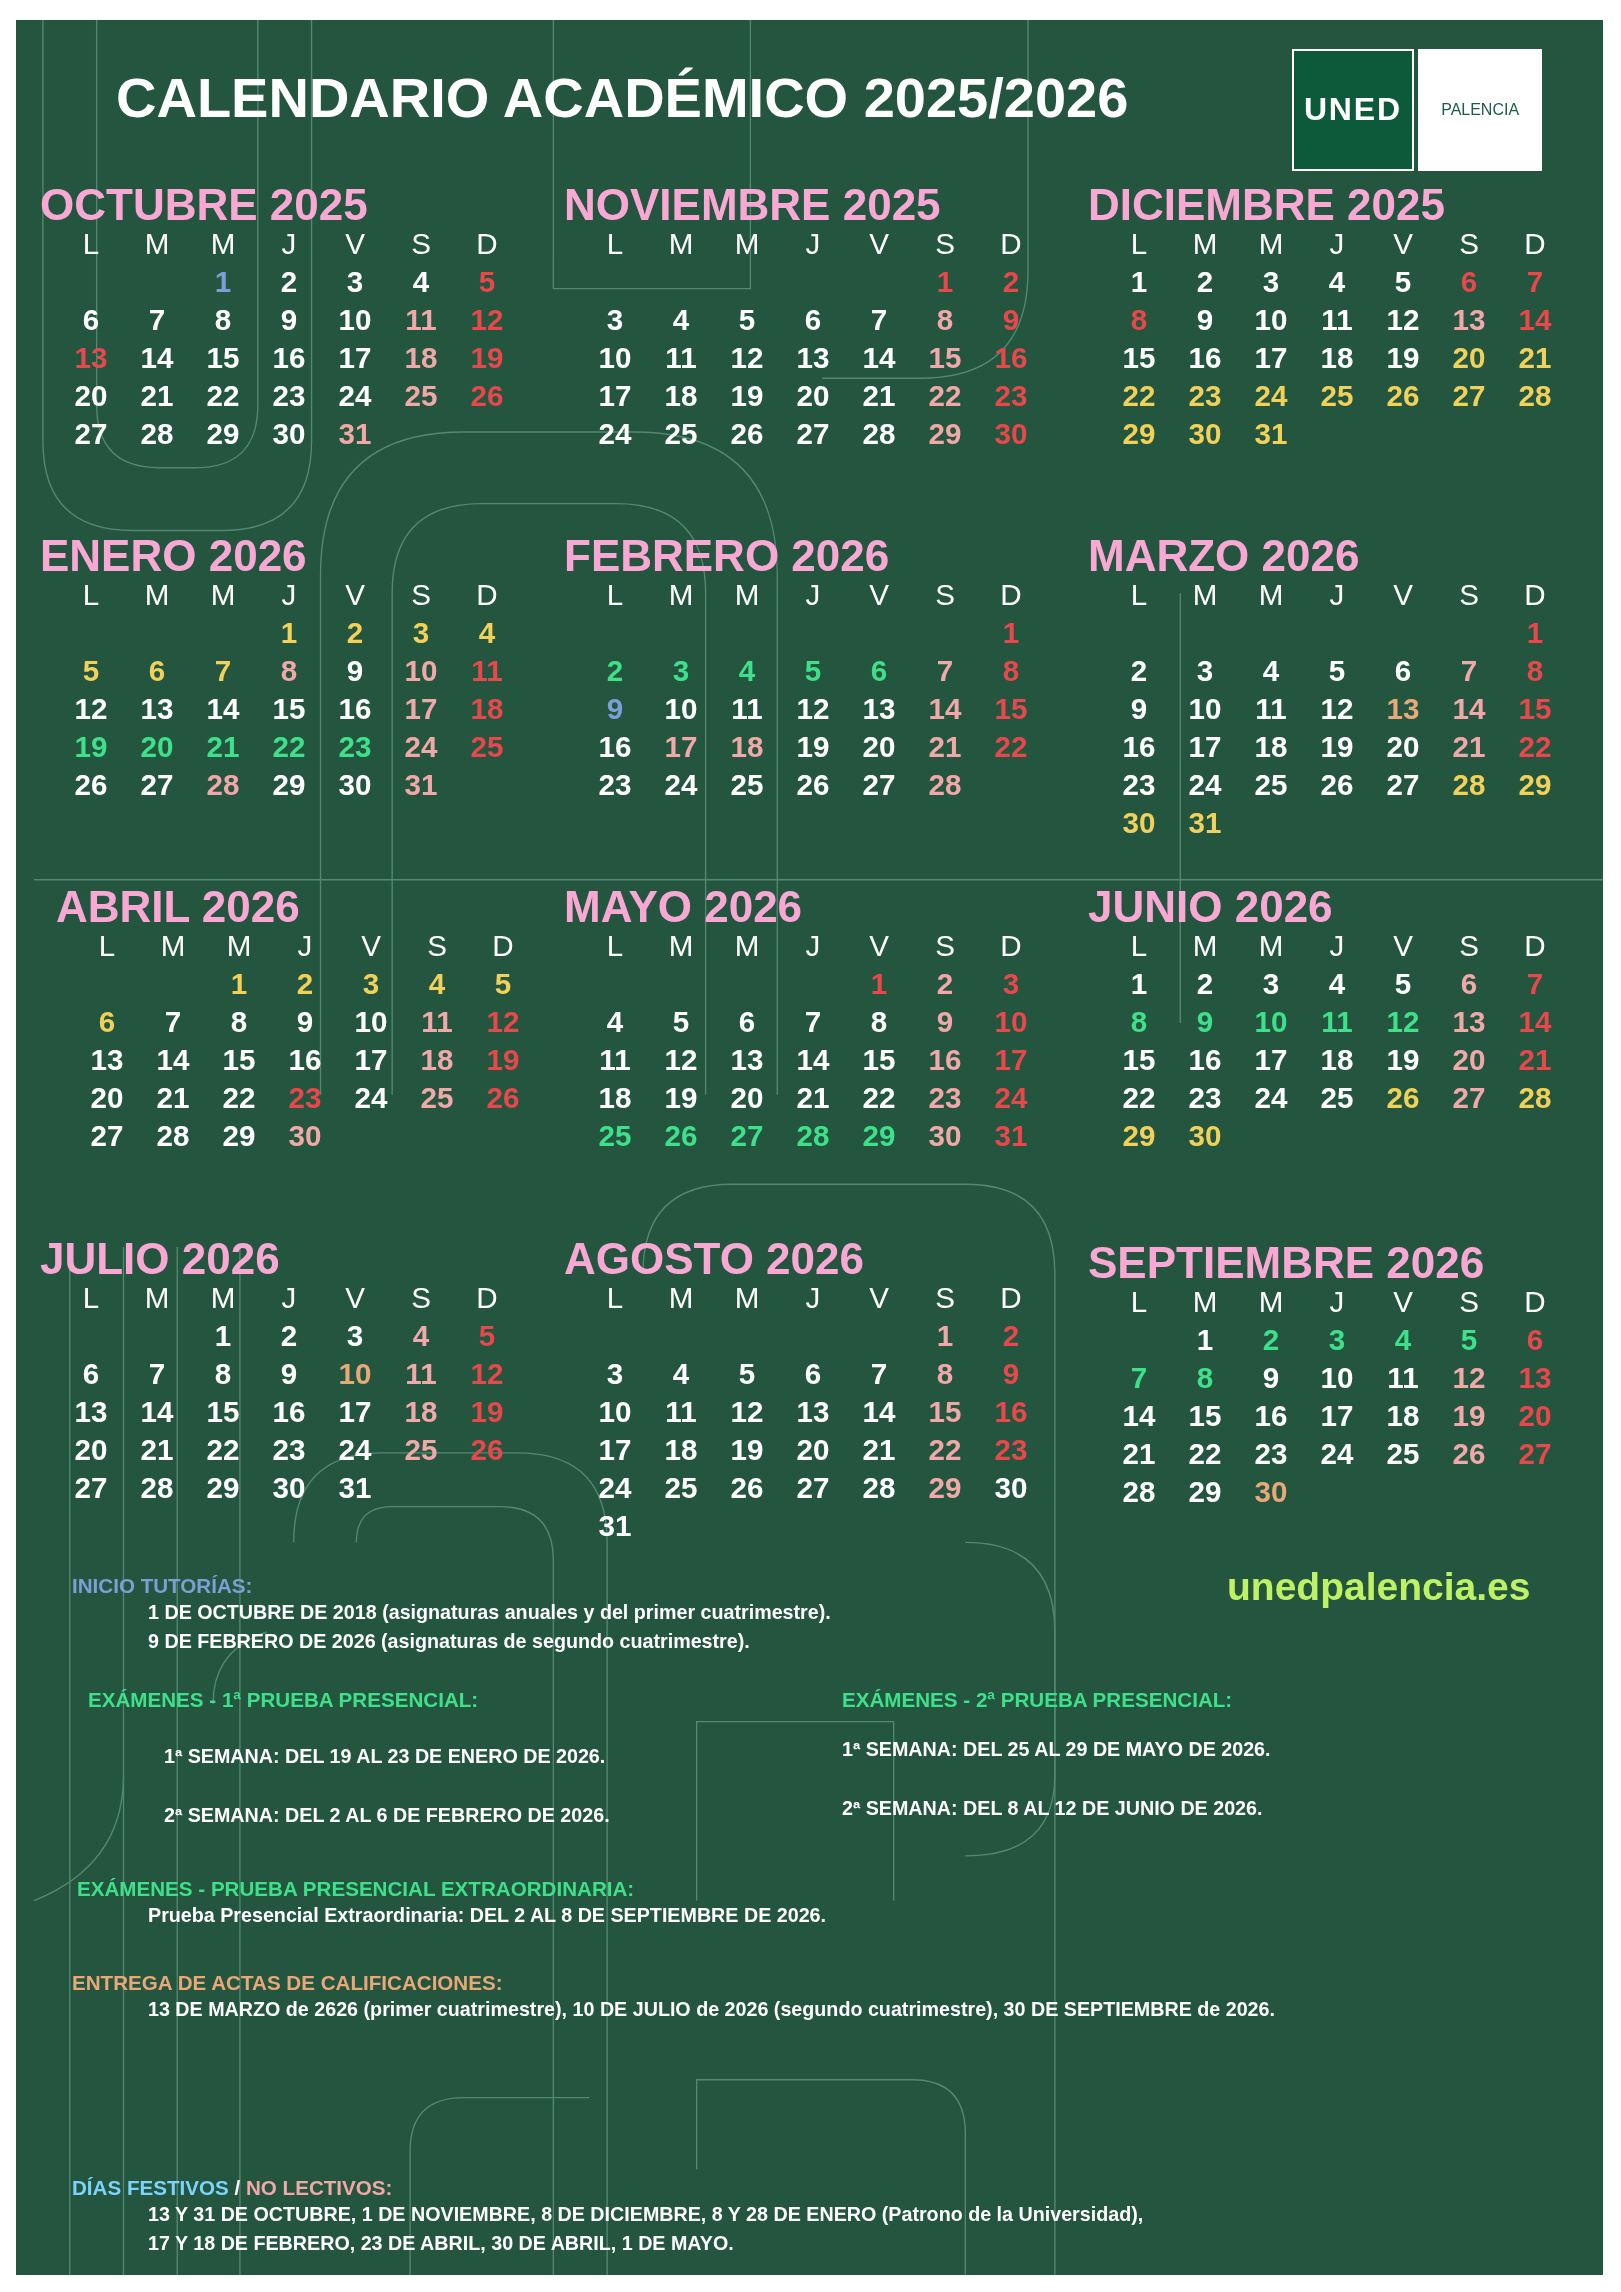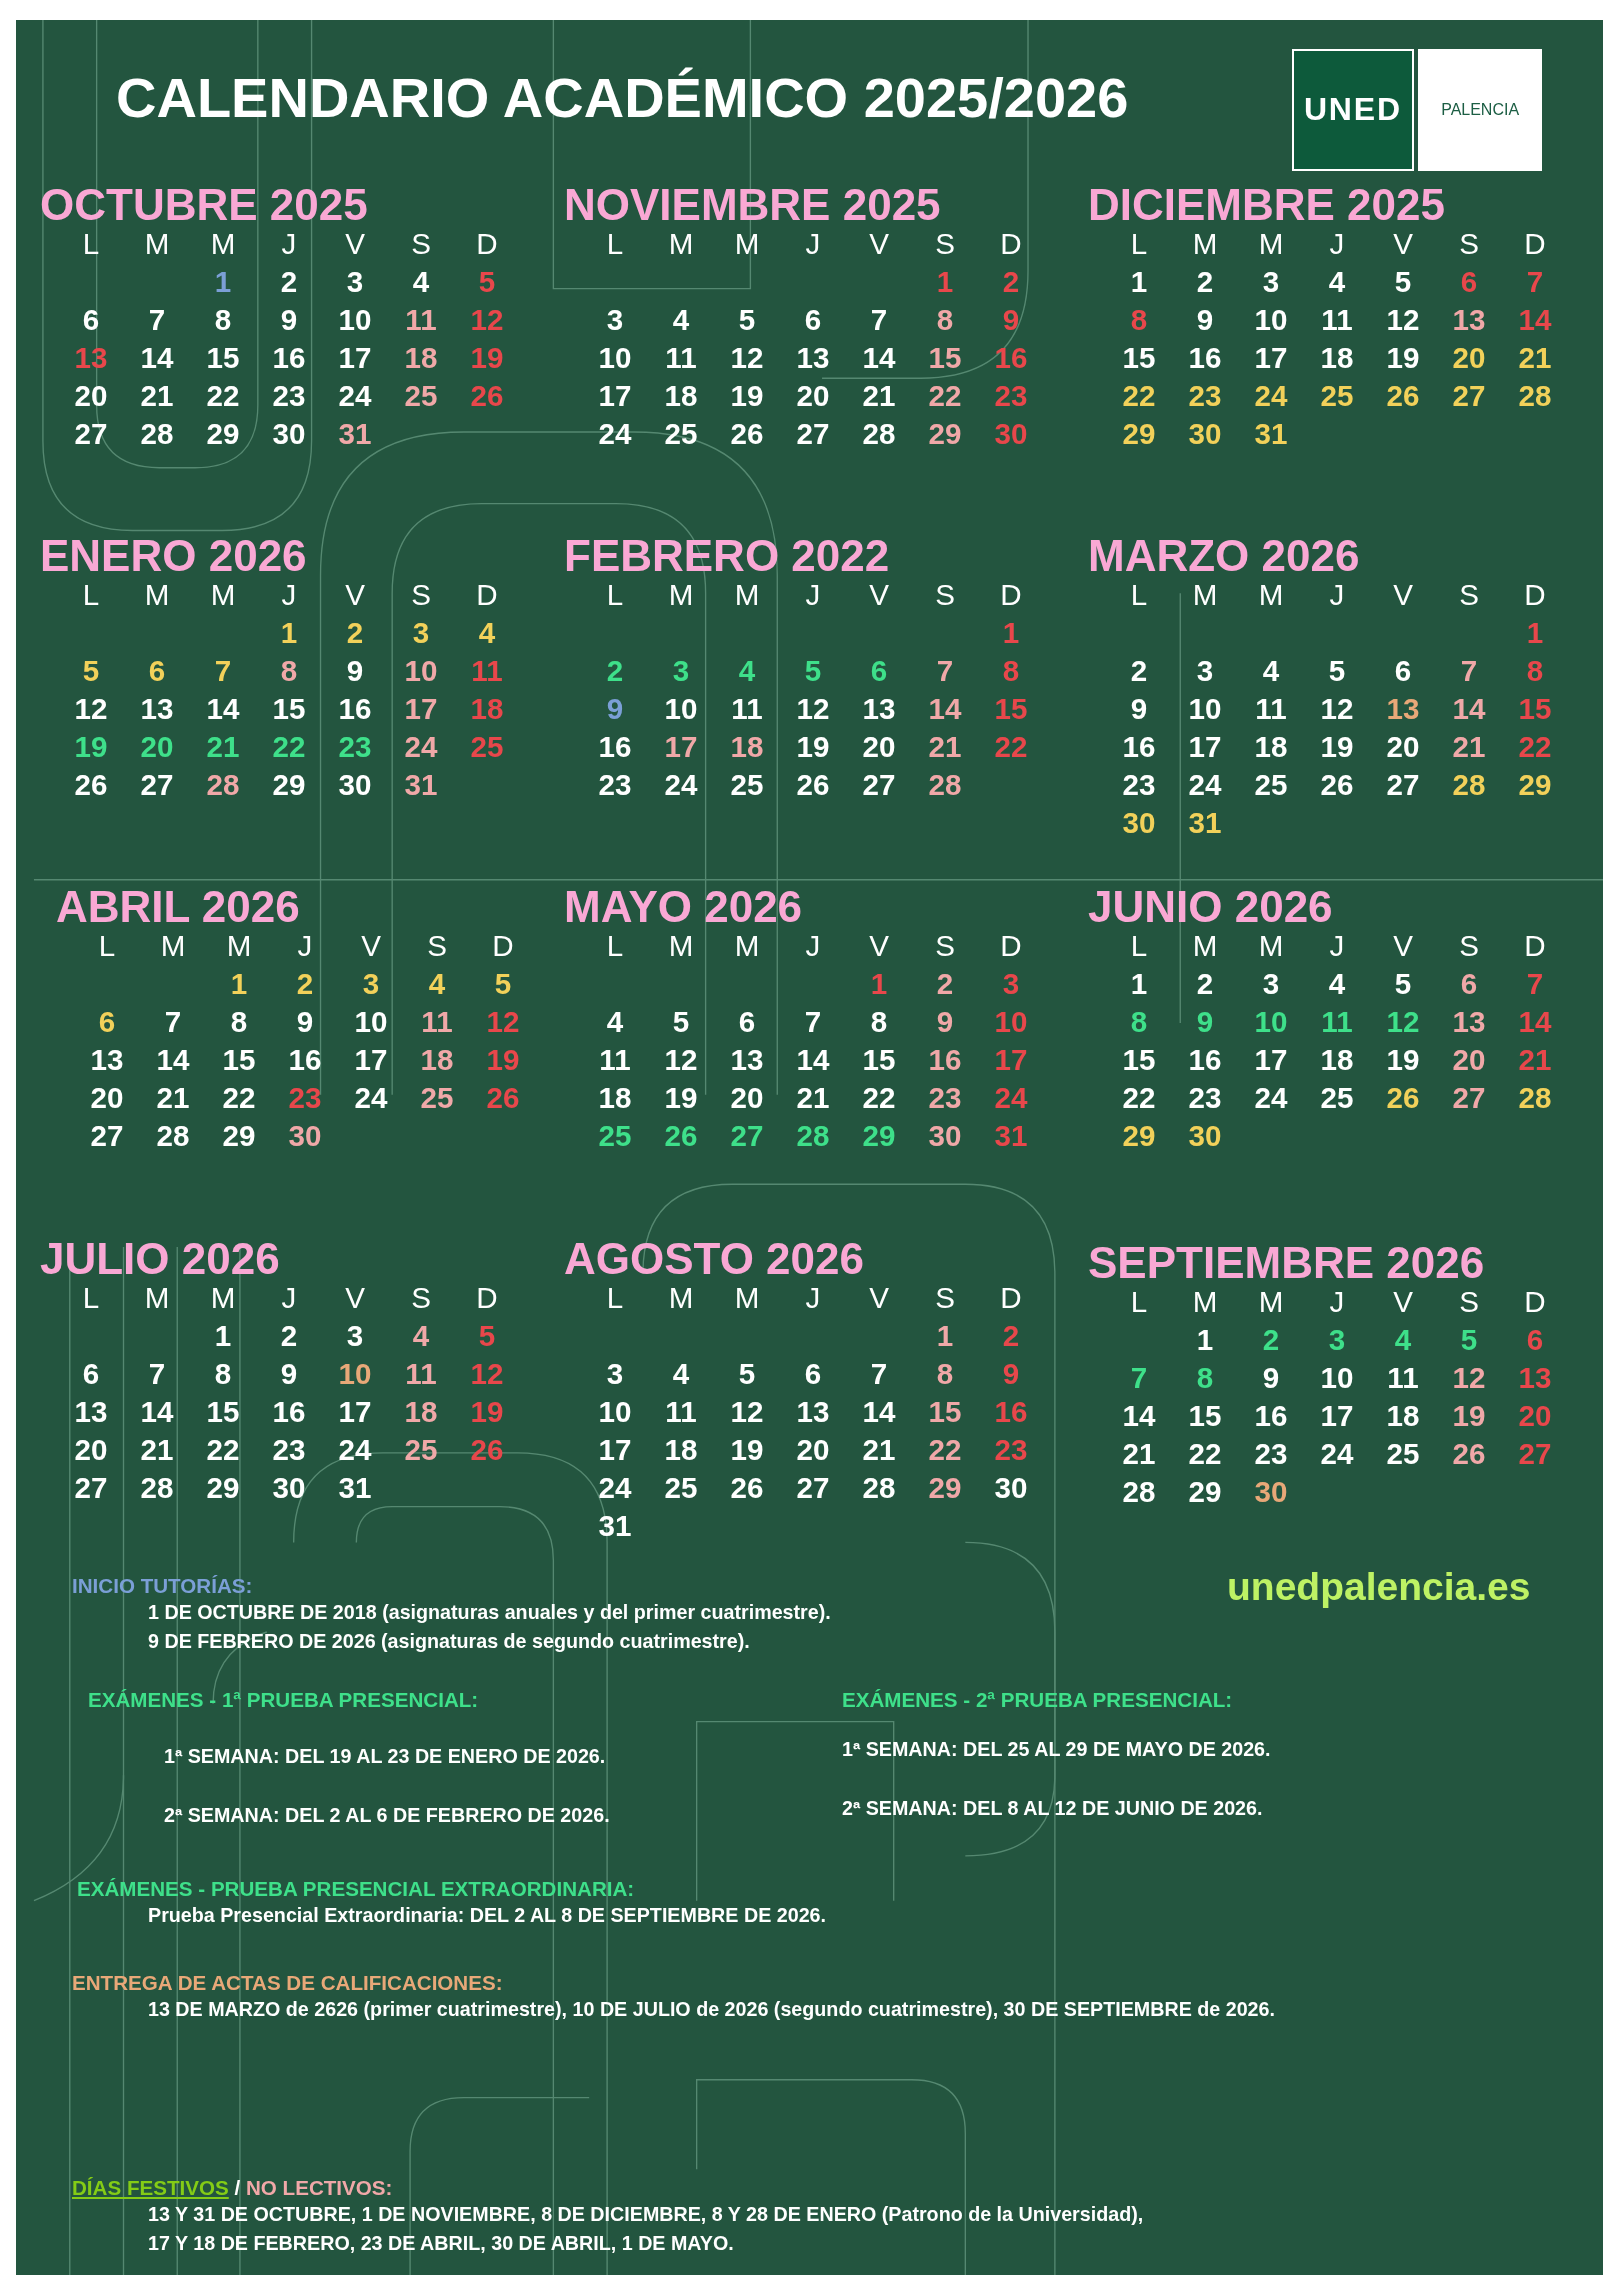--- a/index.html
+++ b/index.html
@@ -21,21 +21,21 @@
   .grid { display: grid; grid-template-columns: repeat(7, 66px); margin-left: 18px; }
   .dow, .day { text-align: center; font-weight: bold; font-size: 29.6px; height: 38px; line-height: 38px; color: #ffffff; }
   .dow { font-weight: normal; }
   .c-w { color: #ffffff; } .c-r { color: #e8474b; } .c-p { color: #f0a8a8; }
   .c-y { color: #f2d15a; } .c-g { color: #3ee08a; } .c-b { color: #7b9fd6; } .c-o { color: #e8a878; }
   .site { position: absolute; left: 1211px; top: 1545px; color: #bef264; font-weight: bold; font-size: 39px; }
   .info { position: absolute; font-family: "Liberation Sans", sans-serif; font-weight: bold; font-size: 19.7px; white-space: nowrap; }
   .info .h { font-size: 20.6px; }
   .info .l { color: #ffffff; margin-left: 76px; line-height: 29.6px; }
   .h-blue { color: #7b9fd6; } .h-green { color: #3ee08a; } .h-orange { color: #e8a878; }
-  .h-yellow { color: #f2d15a; } .h-red { color: #84cc16; text-decoration: underline; } .h-pink { color: #f0a8a8; } .h-white { color:#ffffff; }
+  .h-yellow { color: #f2d15a; } .h-red { color: #7dd3fc; } .h-pink { color: #f0a8a8; } .h-white { color:#ffffff; }
 </style>
 </head>
 <body>
 
 <div class="panel">
   <svg class="watermark" viewBox="0 0 1772 2518">
     <g fill="none" stroke="#7fb39a" stroke-width="1.5" opacity="0.55">
       <path d="M30 0 V470 Q30 570 130 570 H230 Q330 570 330 470 V0"></path>
       <path d="M90 0 V430 Q90 500 160 500 H200 Q270 500 270 430 V0"></path>
       <path d="M340 1200 V620 Q340 460 500 460 H690 Q850 460 850 620 V1200"></path>
@@ -243,21 +243,21 @@
           <div class="day c-r">25</div>
           <div class="day c-w">26</div>
           <div class="day c-w">27</div>
           <div class="day c-p">28</div>
           <div class="day c-w">29</div>
           <div class="day c-w">30</div>
           <div class="day c-p">31</div>
         </div>
       </div>
       <div class="month" style="left: 548px; top: 515px;">
-        <div class="month-name">FEBRERO 2022</div>
+        <div class="month-name">FEBRERO 2026</div>
         <div class="grid">
           <div class="dow">L</div>
           <div class="dow">M</div>
           <div class="dow">M</div>
           <div class="dow">J</div>
           <div class="dow">V</div>
           <div class="dow">S</div>
           <div class="dow">D</div>
           <div class="day"></div>
           <div class="day"></div>

